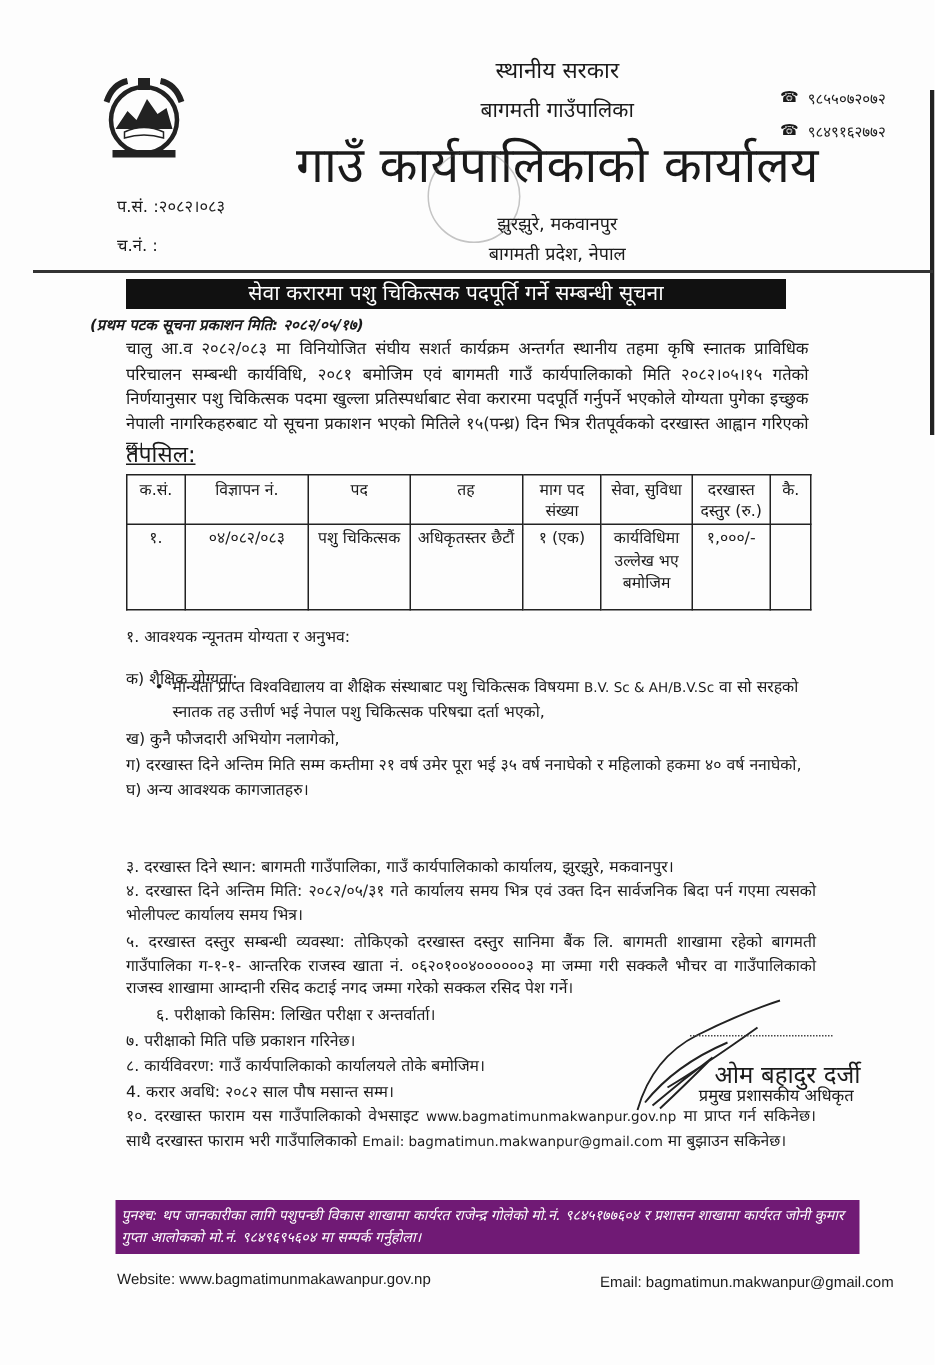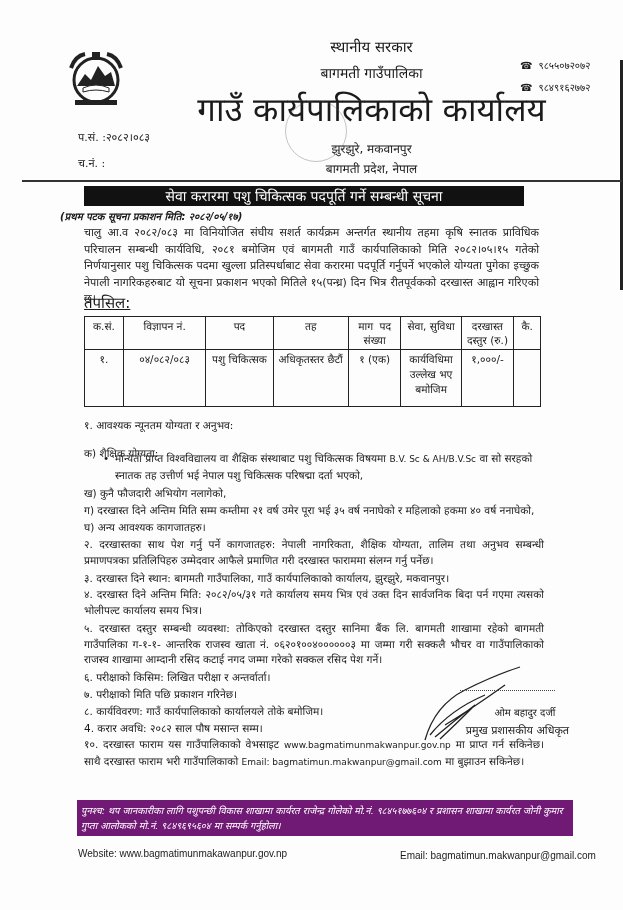--- a/index.html
+++ b/index.html
@@ -40,46 +40,46 @@
           text-align: justify; }
   .details-label { position: absolute; left: 84px; top: 292px; font-size: 15px; text-decoration: underline; }
 
   
   table.vac { position: absolute; left: 84px; top: 316px; width: 457px; border-collapse: collapse; font-size: 10.5px; }
   table.vac th, table.vac td { border: 1.3px solid #222; padding: 2px 4px; vertical-align: top; text-align: center; font-weight: normal; }
   table.vac th { height: 28px; }
   table.vac td { height: 52px; line-height: 15px; }
   .c1 { width: 33px; } .c2 { width: 82px; } .c3 { width: 66px; } .c4 { width: 74px; }
   .c5 { width: 52px; } .c6 { width: 54px; } .c7 { width: 48px; } .c8 { width: 20px; }
-  .center { text-align: center !important; font-family: Liberation Mono, monospace; }
+  .center { text-align: center !important; }
 
   
   .req { position: absolute; left: 84px; width: 460px; font-size: 10.5px; line-height: 15.5px; }
   .r1 { top: 418px; }
   .r-ka { top: 434px; margin-top: 12px; }
   .r-bullet { top: 451px; left: 115px; width: 430px; }
   .r-bullet .dot { position: absolute; left: -12px; top: 0; }
   .r-kha { top: 486px; }
   .r-ga { top: 503px; }
   .r-gha { top: 520px; }
   .r2 { top: 537px; text-align: justify; }
   .r3 { top: 571px; }
   .r4 { top: 587px; text-align: justify; }
   .r5 { top: 621px; text-align: justify; }
-  .r6 { top: 670px; }
+  .r6 { top: 670px; margin-left: 20px; }
   .r7 { top: 687px; }
   .r8 { top: 704px; }
   .r9 { top: 721px; }
   .r10 { top: 737px; text-align: justify; }
   .eng { font-size: 9px; }
 
   
   .sig-scribble { position: absolute; left: 415px; top: 665px; width: 110px; height: 80px; }
   .sig-dots { position: absolute; left: 460px; top: 690px; width: 95px; border-bottom: 1px dotted #444; }
-  .sig-name { position: absolute; left: 470px; top: 705px; font-size: 10px; width: 110px; text-align: center; }
+  .sig-name { position: absolute; left: 470px; top: 705px; font-size: 16px; width: 110px; text-align: center; }
   .sig-title { position: absolute; left: 450px; top: 722px; font-size: 11px; width: 135px; text-align: center; }
 
   
   .note { position: absolute; left: 77px; top: 800px; width: 488px; background: #701a75; color: #fff;
           font-size: 9.5px; font-style: italic; line-height: 15px; padding: 3px 4px; }
   .footer-web { position: absolute; left: 78px; top: 848px; font-size: 10px; font-family: "Liberation Sans", sans-serif; }
   .footer-email { position: absolute; left: 400px; top: 850px; font-size: 10px; font-family: "Liberation Sans", sans-serif; }
 </style>
 </head>
 <body>
@@ -151,21 +151,20 @@
 
   <div class="req r1">१. आवश्यक न्यूनतम योग्यता र अनुभव:</div>
   <div class="req r-ka">क) शैक्षिक योग्यता:</div>
   <div class="req r-bullet">
     <span class="dot">•</span>
     <span>मान्यता प्राप्त विश्वविद्यालय वा शैक्षिक संस्थाबाट पशु चिकित्सक विषयमा </span><span class="eng">B.V. Sc &amp; AH/B.V.Sc</span><span> वा सो सरहको स्नातक तह उत्तीर्ण भई नेपाल पशु चिकित्सक परिषद्मा दर्ता भएको,</span>
   </div>
   <div class="req r-kha">ख) कुनै फौजदारी अभियोग नलागेको,</div>
   <div class="req r-ga">ग) दरखास्त दिने अन्तिम मिति सम्म कम्तीमा २१ वर्ष उमेर पूरा भई ३५ वर्ष ननाघेको र महिलाको हकमा ४० वर्ष ननाघेको,</div>
   <div class="req r-gha">घ) अन्य आवश्यक कागजातहरु।</div>
-  <div class="req r2">२. दरखास्तका साथ पेश गर्नु पर्ने कागजातहरु: नेपाली नागरिकता, शैक्षिक योग्यता, तालिम तथा अनुभव सम्बन्धी प्रमाणपत्रका प्रतिलिपिहरु उम्मेदवार आफैले प्रमाणित गरी दरखास्त फाराममा संलग्न गर्नु पर्नेछ।</div>
   <div class="req r3">३. दरखास्त दिने स्थान: बागमती गाउँपालिका, गाउँ कार्यपालिकाको कार्यालय, झुरझुरे, मकवानपुर।</div>
   <div class="req r4">४. दरखास्त दिने अन्तिम मिति: २०८२/०५/३१ गते कार्यालय समय भित्र एवं उक्त दिन सार्वजनिक बिदा पर्न गएमा त्यसको भोलीपल्ट कार्यालय समय भित्र।</div>
   <div class="req r5">५. दरखास्त दस्तुर सम्बन्धी व्यवस्था: तोकिएको दरखास्त दस्तुर सानिमा बैंक लि. बागमती शाखामा रहेको बागमती गाउँपालिका ग-१-१- आन्तरिक राजस्व खाता नं. ०६२०१००४००००००३ मा जम्मा गरी सक्कलै भौचर वा गाउँपालिकाको राजस्व शाखामा आम्दानी रसिद कटाई नगद जम्मा गरेको सक्कल रसिद पेश गर्ने।</div>
   <div class="req r6">६. परीक्षाको किसिम: लिखित परीक्षा र अन्तर्वार्ता।</div>
   <div class="req r7">७. परीक्षाको मिति पछि प्रकाशन गरिनेछ।</div>
   <div class="req r8">८. कार्यविवरण: गाउँ कार्यपालिकाको कार्यालयले तोके बमोजिम।</div>
   <div class="req r9">4. करार अवधि: २०८२ साल पौष मसान्त सम्म।</div>
   <div class="req r10">
     <span>१०. दरखास्त फाराम यस गाउँपालिकाको वेभसाइट </span><span class="eng">www.bagmatimunmakwanpur.gov.np</span><span> मा प्राप्त गर्न सकिनेछ। साथै दरखास्त फाराम भरी गाउँपालिकाको </span><span class="eng">Email: bagmatimun.makwanpur@gmail.com</span><span> मा बुझाउन सकिनेछ।</span>
   </div>

